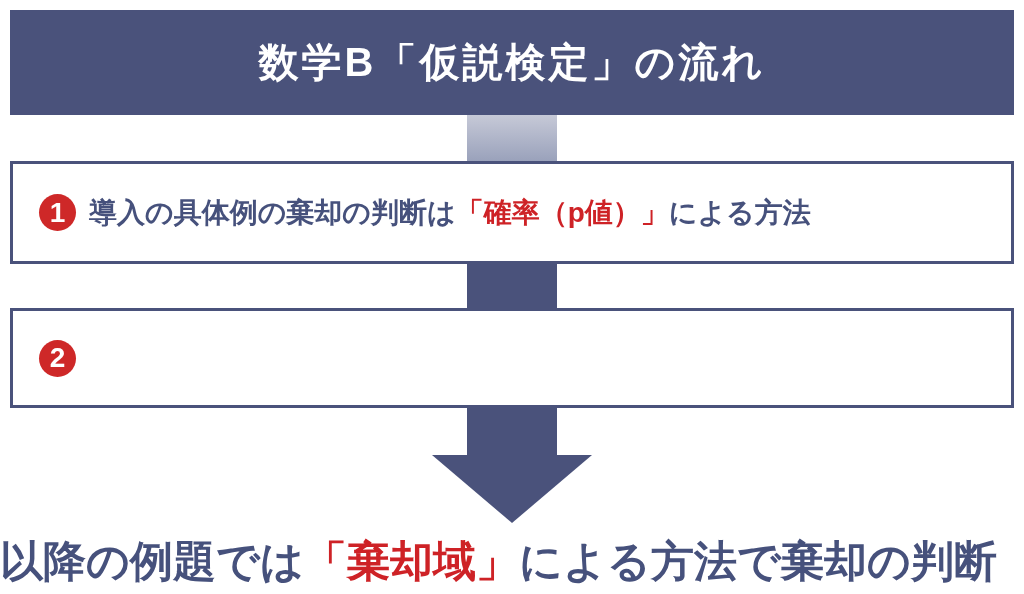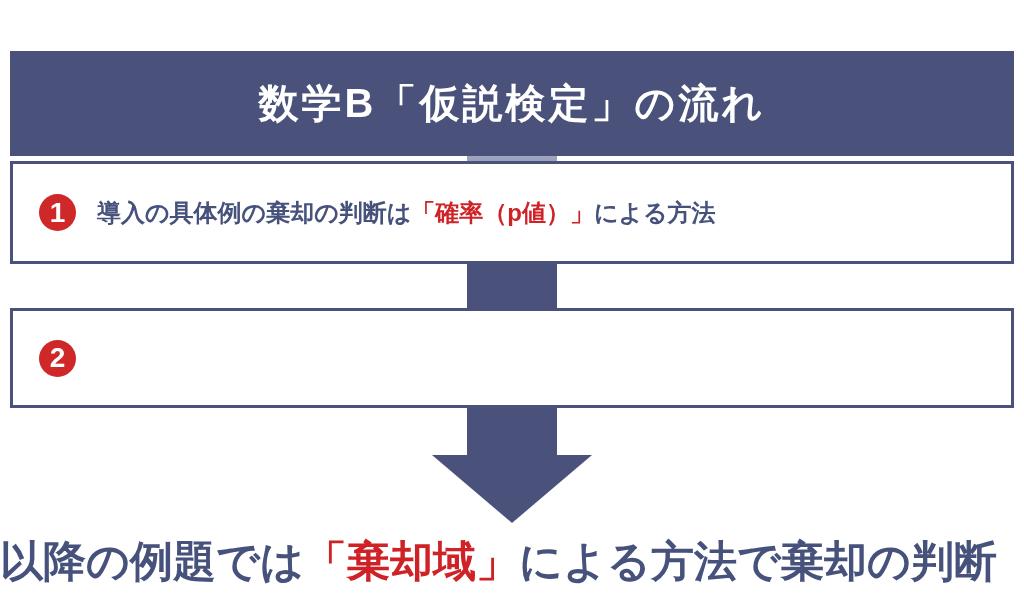--- a/index.html
+++ b/index.html
@@ -20,21 +20,20 @@
     position: absolute;
     left: 10px;
     top: 10px;
     width: 1004px;
     height: 105px;
     background: var(--navy, #4A527B);
     display: flex;
     align-items: center;
     justify-content: center;
     z-index: 2;
-    margin-top: 41px;
   }
   .header-title {
     color: #ffffff;
     font-size: 40px;
     font-weight: bold;
     letter-spacing: 3px;
     white-space: nowrap;
   }
   
   .connector {
@@ -82,21 +81,21 @@
     display: inline-flex;
     align-items: center;
     justify-content: center;
     margin-right: 13px;
   }
   .step-text {
     font-weight: bold;
     white-space: nowrap;
     letter-spacing: 0px;
   }
-  .step-box-1 .step-text { font-size: 24px; margin-left: 8px; }
+  .step-box-1 .step-text { font-size: 28px; }
   .step-box-2 .step-text { font-size: 38px; }
   
   .arrow-stem {
     position: absolute;
     left: 467px;
     top: 402px;
     width: 90px;
     height: 53px;
     background: var(--navy, #4A527B);
     z-index: 1;

